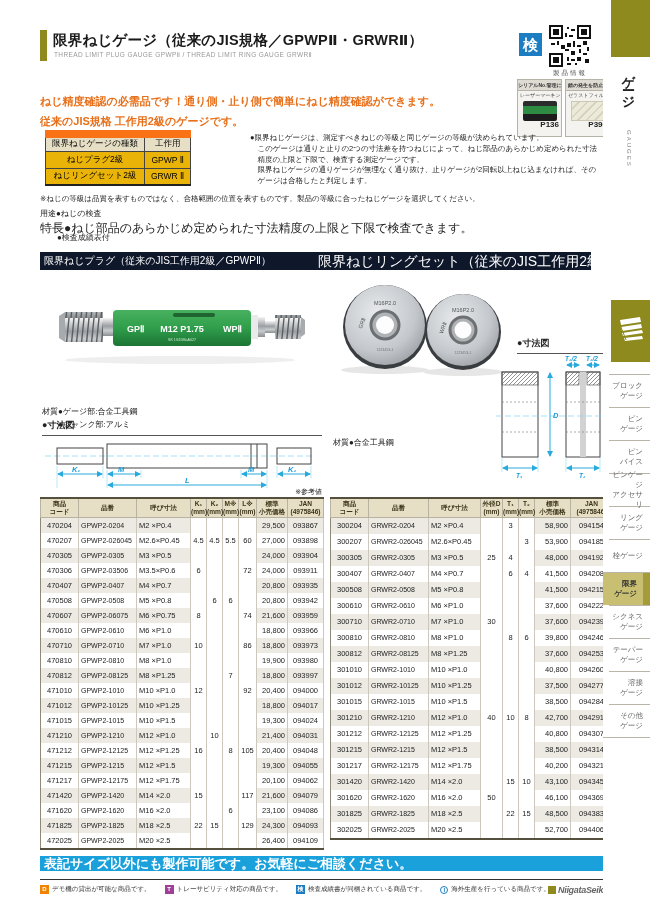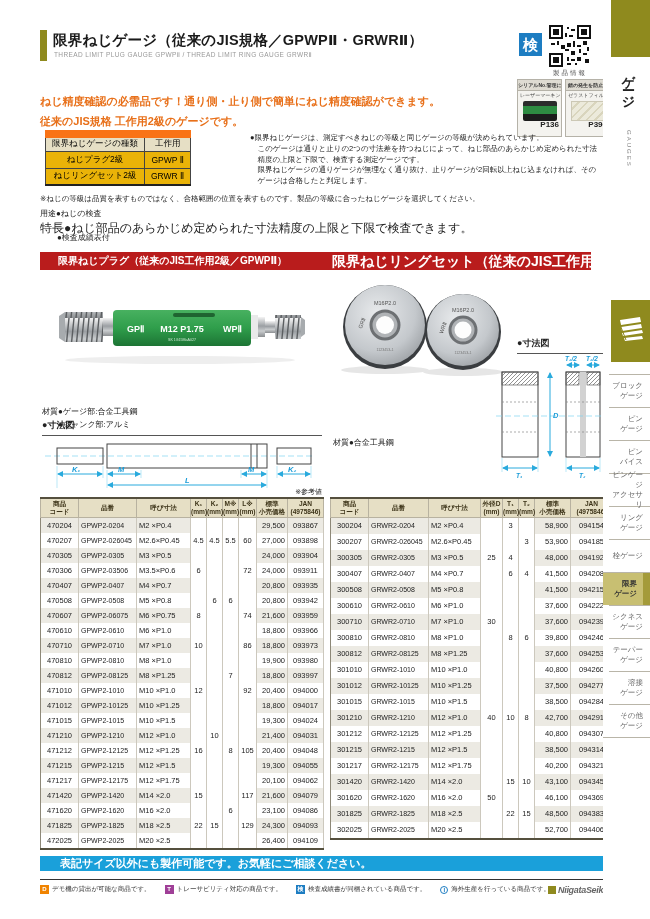--- a/index.html
+++ b/index.html
@@ -43,21 +43,21 @@
   .type-table td { font-weight:normal; background:#eab308; }
   .type-table tr:last-child td { border-bottom:2px solid #222; }
 
   .desc { position:absolute; left:250px; top:133px; width:356px; font-size:7.5px; color:#222; line-height:10.8px; white-space:pre-line; }
   .note  { position:absolute; left:40px; top:194px; font-size:7.5px; color:#222; }
   .use   { position:absolute; left:40px; top:208px; font-size:8px;  color:#222; }
   .feat  { position:absolute; left:40px; top:220px; font-size:12px;  color:#222; }
   .feat2 { position:absolute; left:57px; top:232px; font-size:8px;  color:#222; }
 
   
-  .sec-head { position:absolute; top:252px; height:18px; background:#b91c1c; color:#fff; font-weight:bold; line-height:18px; padding-left:18px; white-space:nowrap; overflow:hidden; }
+  .sec-head { position:absolute; top:252px; height:18px; background:#0f172a; color:#fff; font-weight:normal; line-height:18px; padding-left:4px; white-space:nowrap; overflow:hidden; }
   .sec-head.left { left:40px; width:283px; font-size:10px; }
   .sec-head.right { left:314px; width:277px; font-size:14px; }
 
   
   .plug-photo { position:absolute; left:55px; top:288px; }
   .ring-photo { position:absolute; left:335px; top:282px; }
   .mat-plug { position:absolute; left:42px; top:405px; font-size:8px; color:#222; line-height:13px; white-space:pre-line; }
   .mat-ring { position:absolute; left:333px; top:390px; font-size:8px; color:#222;margin-top:47px; }
   .dim-title { position:absolute; font-size:9px; font-weight:bold; color:#222; border-bottom:1px solid #555; padding-bottom:3px; }
   .dim-title.left { left:42px; top:419px; width:280px; }
@@ -75,21 +75,21 @@
   .tbl-plug td { height:15px; line-height:15px; } .tbl-ring td { height:16px; line-height:16px; }
   .datatable tbody tr:nth-child(odd) td { background:#eceae3; }
   .datatable td:nth-child(1) { text-align:center; }
   .datatable td:nth-child(2) { font-size:7px; }
   .tbl-plug td:nth-child(n+4):nth-child(-n+7) { background:#fff !important; border-top:none; text-align:center; }
   .tbl-ring td:nth-child(n+4):nth-child(-n+6) { background:#fff !important; border-top:none; text-align:center; }
   .tbl-plug td:nth-child(8), .tbl-ring td:nth-child(7) { text-align:right; border-left:1px solid #8d8878; }
   .tbl-plug td:nth-child(9), .tbl-ring td:nth-child(8) { text-align:center; border-left:1px solid #8d8878; }
 
   
-  .blue-bar { position:absolute; left:40px; top:856px; width:570px; height:15px; background:#1aa0da; color:#fff; font-size:11px; font-weight:bold; line-height:15px; padding-left:20px; }
+  .blue-bar { position:absolute; left:40px; top:856px; width:570px; height:15px; background:#1aa0da; color:#fff; font-size:13px; font-weight:bold; line-height:15px; padding-left:4px; }
   .foot-rule { position:absolute; left:40px; top:879px; width:572px; border-top:1.5px solid #333; }
   .legend { position:absolute; left:40px; top:885px; width:540px; display:flex; gap:14px; align-items:center; }
   .lg-item { display:flex; align-items:center; gap:3px; }
   .lg-icon { width:9px; height:9px; color:#fff; font-size:6px; font-weight:bold; text-align:center; line-height:9px; flex:none; }
   .lg-icon.circle { border-radius:50%; background:#fff !important; border:1.5px solid #1d7dc2; color:#1d7dc2; width:8px; height:8px; line-height:6px; }
   .lg-text { font-size:6.5px; color:#333; white-space:nowrap; }
   .brand { position:absolute; left:548px; top:885px; display:flex; align-items:center; gap:2px; }
   .brand-mark { width:8px; height:8px; background:#8f8a1e; }
   .brand-name { font-size:9px; font-weight:bold; font-style:italic; color:#666; letter-spacing:-.3px; }
   .page-num { position:absolute; left:616px; top:886px; font-size:16px; font-weight:bold; color:#333; }

